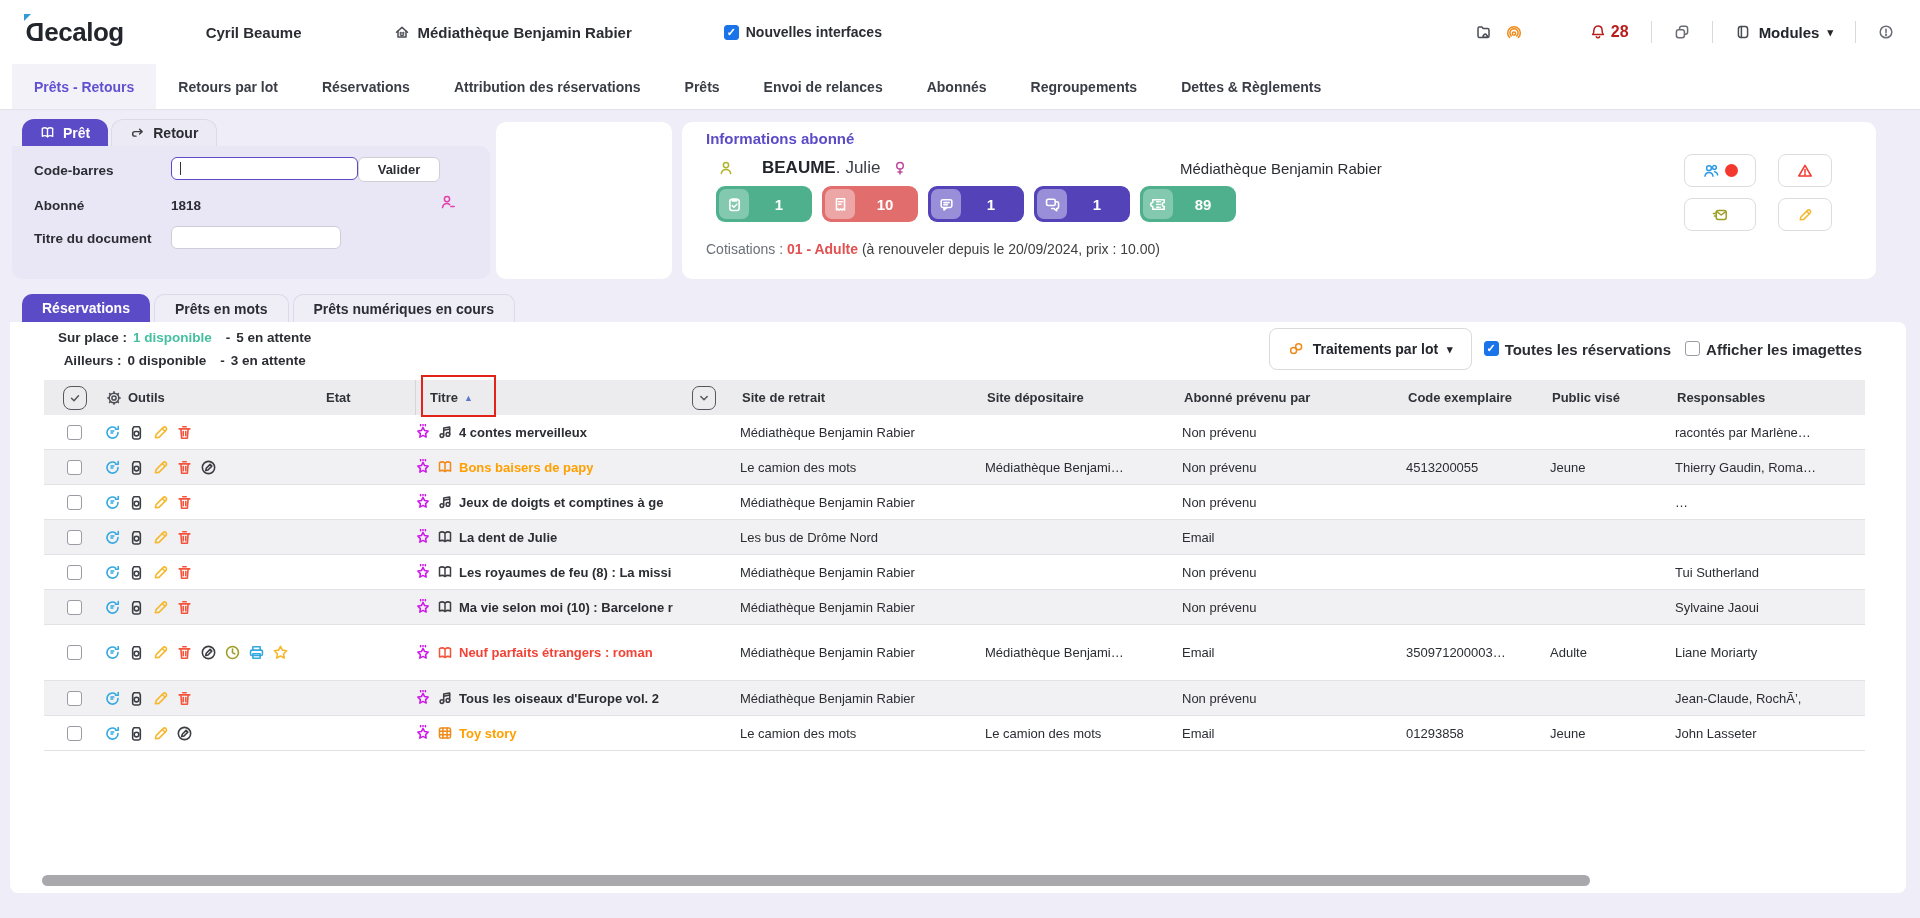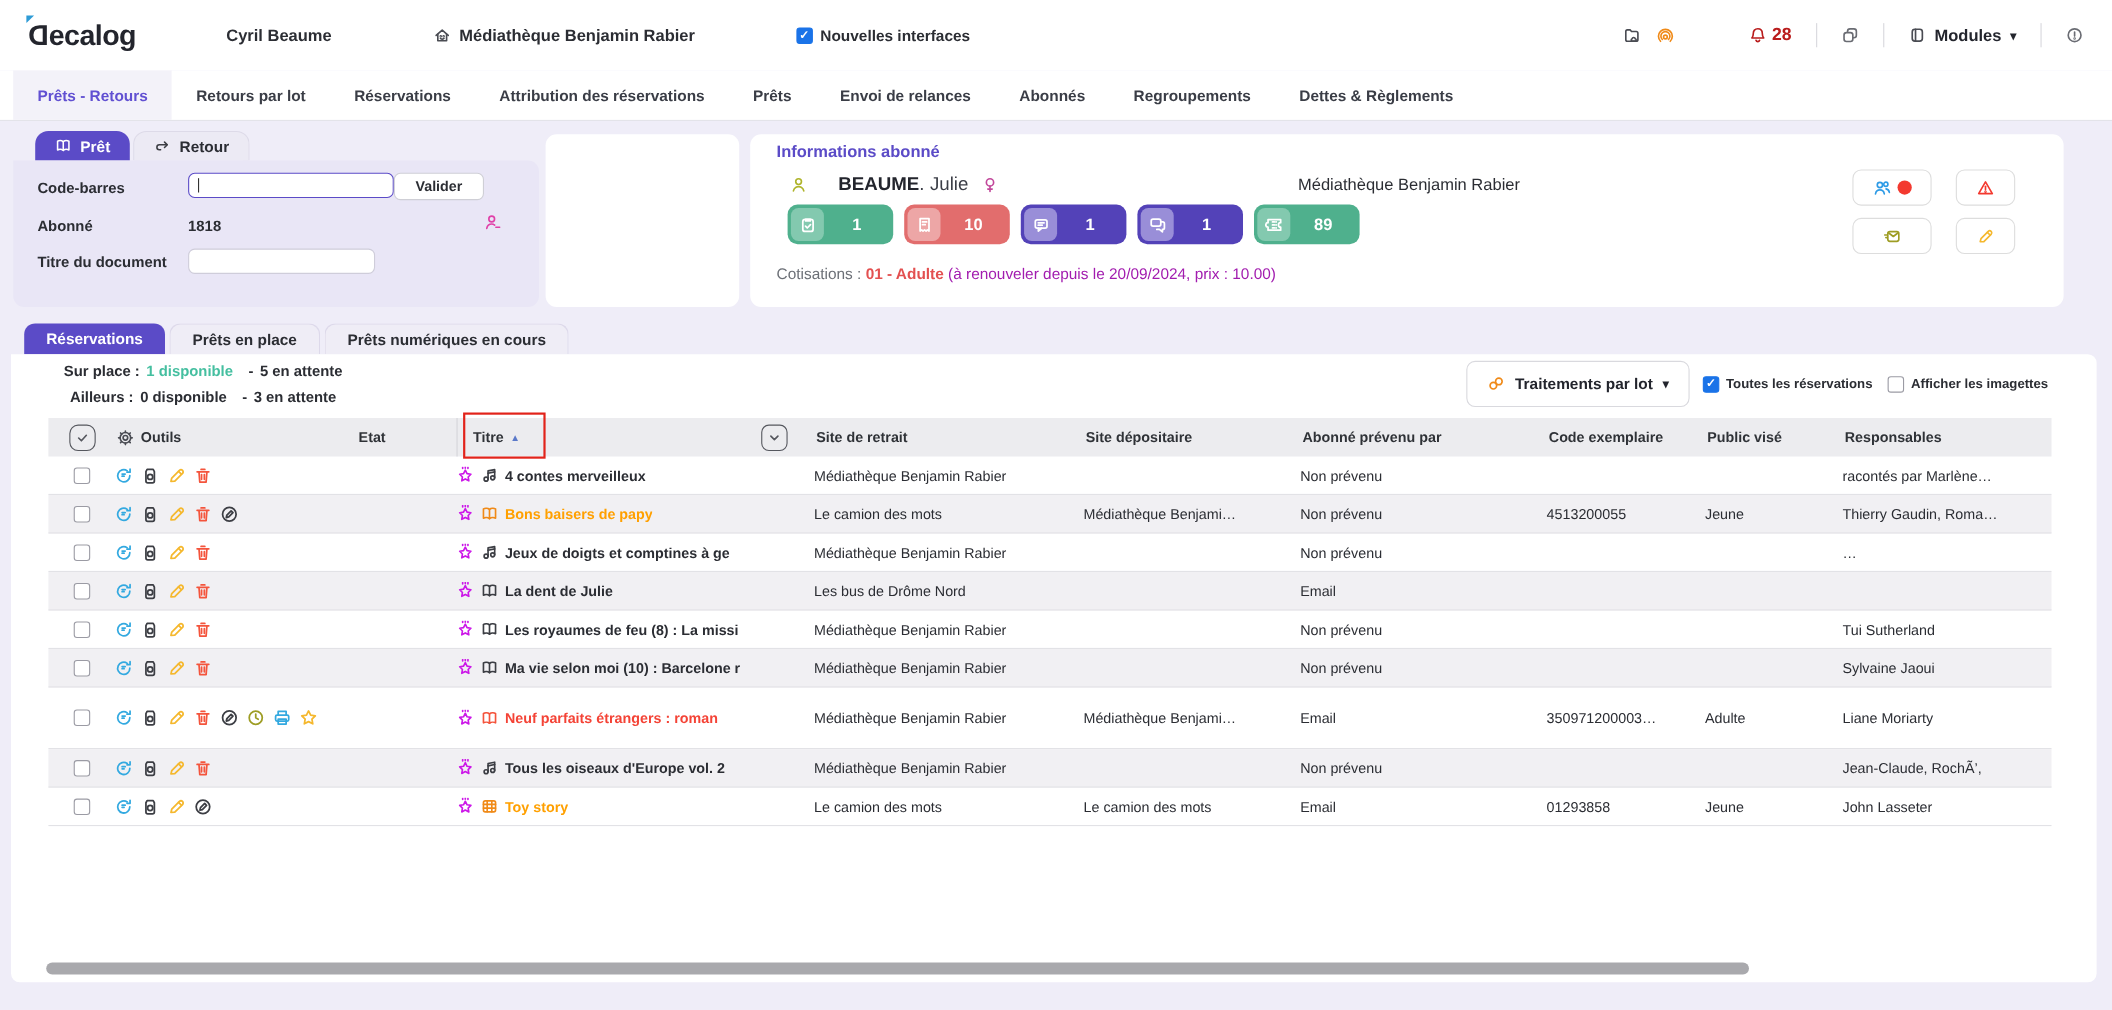--- a/index.html
+++ b/index.html
@@ -29,21 +29,21 @@
   .modules { display:flex; align-items:center; gap:8px; font-size:15px; font-weight:700; color:#23252d; }
   .caret { font-size:11px; color:#23252d; }
 
   
   .navbar { position:absolute; left:0; top:64px; width:1920px; height:46px; background:#fff;
     border-bottom:1px solid #e3e3e9; display:flex; align-items:stretch; padding-left:12px; }
   .nav-item { display:flex; align-items:center; padding:0 22px; font-size:14px; font-weight:700; color:#3a3d46; cursor:pointer; }
   .nav-item.active { color:#6150D2; background:#F3F2F9; }
 
   
-  .loan-tabs { position:absolute; left:32px; top:119px; display:flex; gap:3px; }
+  .loan-tabs { position:absolute; left:22px; top:119px; display:flex; gap:3px; }
   .loan-tab { height:27px; display:flex; align-items:center; gap:8px; padding:0 18px;
     border-radius:12px 12px 0 0; font-size:14px; font-weight:700; cursor:pointer; }
   .loan-tab.active { background:#5B4BC7; color:#fff; }
   .loan-tab.inactive { background:#ECEAF4; color:#2b2d33; border:1px solid #dddae8; border-bottom:none; }
   .loan-panel { position:absolute; left:12px; top:146px; width:478px; height:133px;
     background:#E9E6F6; border-radius:0 10px 10px 10px; }
   .lp-row { position:absolute; left:22px; font-size:13.5px; font-weight:700; color:#2b2d33; }
   .lp-input { position:absolute; background:#fff; border:1.5px solid #5B4BC7; border-radius:6px; height:23px; width:187px; left:159px; padding:0 8px; font-size:13px; }
   .lp-input.plain { border:1px solid #cfcdda; }
   .lp-caret { position:absolute; left:8px; top:4px; width:1px; height:13px; background:#333; }
@@ -61,41 +61,41 @@
   .sub-site { position:absolute; left:498px; top:38px; font-size:15px; color:#2b2d33; }
   .badges { position:absolute; left:34px; top:64px; display:flex; gap:10px; }
   .badge { width:96px; height:36px; border-radius:9px; display:flex; align-items:center; padding:3px; }
   .badge .chip { width:30px; height:30px; border-radius:7px; display:flex; align-items:center; justify-content:center; color:#fff; }
   .badge .val { flex:1; text-align:center; color:#fff; font-weight:700; font-size:15px; }
   .badge.green { background:#4FB08D; } .badge.green .chip { background:#83C9AF; }
   .badge.red { background:#E26D6D; } .badge.red .chip { background:#EDA6A6; }
   .badge.purple { background:#5342B8; } .badge.purple .chip { background:#998ED8; }
   .cotis { position:absolute; left:24px; top:119px; font-size:14px; color:#6b6f76; }
   .cotis b { color:#E35050; font-weight:700; }
-  .cotis .note { color:#a21caf; font-weight:400; }
+  .cotis .note { color:#404040; font-weight:400; }
   .quick-btns { position:absolute; left:1002px; top:32px; display:grid; grid-template-columns:72px 54px; grid-auto-rows:33px; column-gap:22px; row-gap:11px; }
   .qbtn { background:#fff; border:1px solid #ddd; border-radius:8px; display:flex; align-items:center; justify-content:center; gap:6px; cursor:pointer; }
   .red-dot { width:13px; height:13px; background:#F3392F; border-radius:50%; }
 
   
   .res-tabs { position:absolute; left:22px; top:294px; display:flex; gap:4px; }
   .res-tab { height:28px; display:flex; align-items:center; padding:0 20px; border-radius:10px 10px 0 0;
     font-size:14px; font-weight:700; cursor:pointer; }
   .res-tab.active { background:#5B4BC7; color:#fff; }
   .res-tab.inactive { background:#EFEDF6; color:#2b2d33; border:1px solid #ddd9ea; border-bottom:none; }
 
   
   .main-card { position:absolute; left:10px; top:322px; width:1896px; height:571px; background:#fff; border-radius:0 8px 8px 8px; }
   .avail { position:absolute; left:48px; top:8px; font-size:13.5px; font-weight:700; }
   .avail-line { display:flex; gap:6px; margin-bottom:8px;justify-content:center; }
   .avail .teal { color:#45BFA0; }
   .actions { position:absolute; top:5px; right:44px; height:44px; display:flex; align-items:center; gap:12px; }
   .act-btn { height:42px; background:#fff; border:1px solid #d9d9de; border-radius:8px; display:flex;
     align-items:center; gap:9px; padding:0 18px; font-size:14px; font-weight:700; color:#23252d; cursor:pointer; }
-  .filter { display:flex; align-items:center; gap:6px; font-size:12px; font-weight:700; cursor:pointer; }
+  .filter { display:flex; gap:6px; font-size:15px; font-weight:700; cursor:pointer; }
 
   
   .table { position:absolute; left:34px; top:58px; width:1821px; }
   .tgrid { display:grid; grid-template-columns:60px 206px 105px 275px 50px 245px 197px 224px 144px 125px 1fr; align-items:center; }
   .thead { background:#ECECEF; height:35px; font-size:13px; font-weight:700; color:#2f3237; }
   .th { padding-left:2px; display:flex; align-items:center; gap:6px; }
   .th.titre { border-left:1px solid #d4d4d9; height:35px; padding-left:14px; }
   .sort-arrow { font-size:9px; color:#5b79c9; }
   .row { min-height:35px; border-bottom:1px solid #e2e2e6; font-size:13px; font-weight:700; color:#2b2d33; }
   .row.alt { background:#F1F0F3; }
@@ -366,21 +366,21 @@
             <path d="M3.2 12.8l.7-2.8 6.6-6.6a1.8 1.8 0 0 1 2.6 2.6L6.5 12.6z"></path>
             <path d="M9.7 4.2l2.4 2.4"></path>
           </svg>
         </span>
     </div>
   </div>
 </div>
 
 <div class="res-tabs" id="res-tabs">
     <div class="res-tab active">Réservations</div>
-    <div class="res-tab inactive">Prêts en place</div>
+    <div class="res-tab inactive">Prêts en mots</div>
     <div class="res-tab inactive">Prêts numériques en cours</div>
   </div>
 
 <div class="main-card">
   <div class="avail" id="avail">
       <div class="avail-line">
         <span>Sur place :</span>
         <span class="teal">1 disponible</span>
         <span style="margin-left:8px">-</span>
         <span>5 en attente</span>

